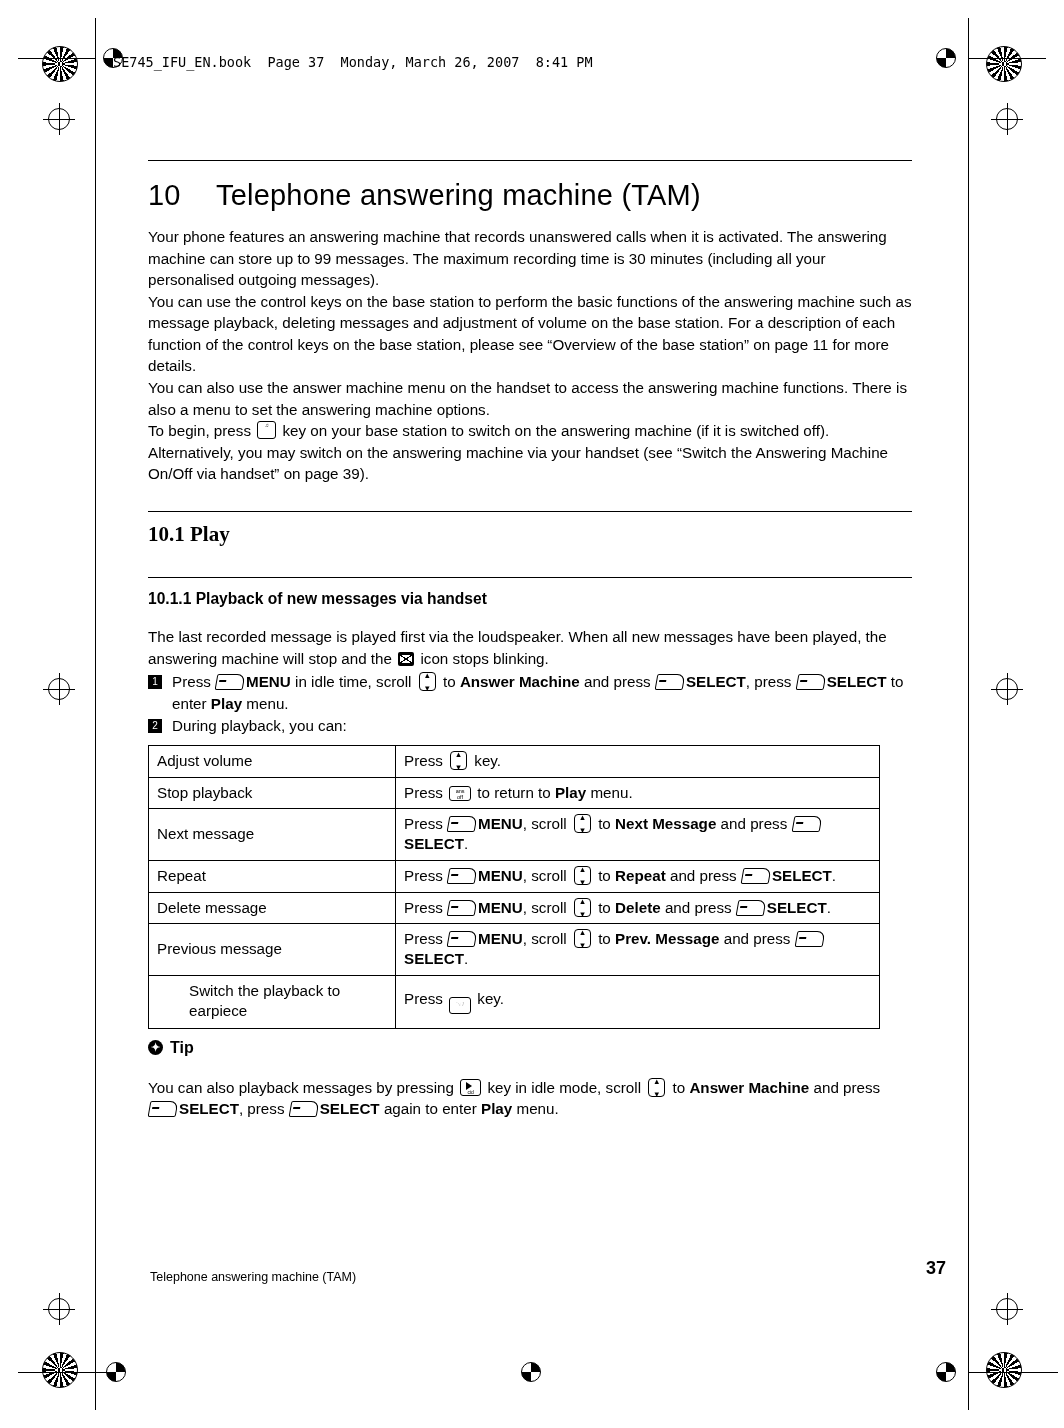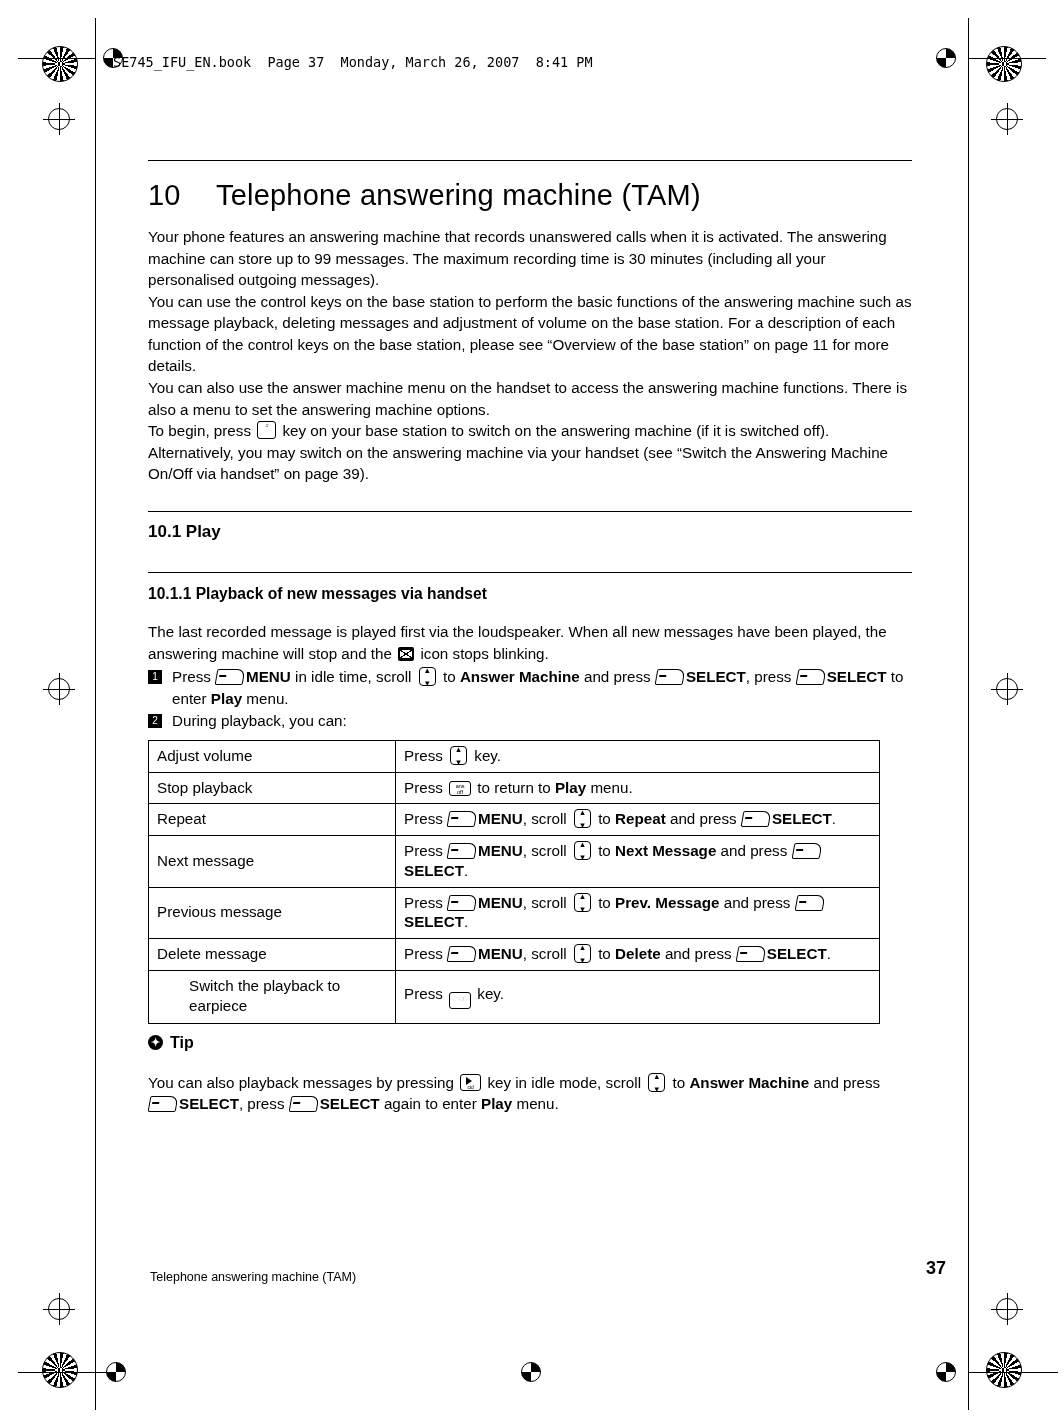--- a/index.html
+++ b/index.html
@@ -87,23 +87,24 @@
   h1.chap .num { display: inline-block; width: 68px; }
 
   p.body {
     font-size: 15.2px;
     line-height: 1.42;
     margin: 0;
     text-align: left;
   }
 
   h2.sec {
-    font-size: 17px;
+    font-size: 21px;
     font-weight: bold;
     margin: 0;
+    font-family: Liberation Serif, serif;
   }
   h3.subsec {
     font-size: 15.6px;
     font-weight: bold;
     margin: 0 0 18px 0;
   }
 
   .steps { margin-top: 2px; }
   .step {
     display: flex;
@@ -411,63 +412,63 @@
         <td class="c1">Stop playback</td>
         <td>
           <span>Press</span>
           <span class="key offkey">ans<br>off</span>
           <span>to return to</span>
           <b>Play</b>
           <span>menu.</span>
         </td>
       </tr>
       <tr>
+        <td class="c1">Next message</td>
+        <td>
+          <span>Press</span>
+          <span class="key softkey left"></span><b>MENU</b><span>, scroll</span>
+          <span class="key navkey"></span>
+          <span>to</span>
+          <b>Next Message</b>
+          <span>and press</span>
+          <span class="key softkey left"></span><b>SELECT</b><span>.</span>
+        </td>
+      </tr>
+      <tr>
         <td class="c1">Repeat</td>
         <td>
           <span>Press</span>
           <span class="key softkey left"></span><b>MENU</b><span>, scroll</span>
           <span class="key navkey"></span>
           <span>to</span>
           <b>Repeat</b>
           <span>and press</span>
           <span class="key softkey left"></span><b>SELECT</b><span>.</span>
         </td>
       </tr>
       <tr>
-        <td class="c1">Next message</td>
+        <td class="c1">Delete message</td>
         <td>
           <span>Press</span>
           <span class="key softkey left"></span><b>MENU</b><span>, scroll</span>
           <span class="key navkey"></span>
           <span>to</span>
-          <b>Next Message</b>
+          <b>Delete</b>
           <span>and press</span>
           <span class="key softkey left"></span><b>SELECT</b><span>.</span>
         </td>
       </tr>
       <tr>
         <td class="c1">Previous message</td>
         <td>
           <span>Press</span>
           <span class="key softkey left"></span><b>MENU</b><span>, scroll</span>
           <span class="key navkey"></span>
           <span>to</span>
           <b>Prev. Message</b>
-          <span>and press</span>
-          <span class="key softkey left"></span><b>SELECT</b><span>.</span>
-        </td>
-      </tr>
-      <tr>
-        <td class="c1">Delete message</td>
-        <td>
-          <span>Press</span>
-          <span class="key softkey left"></span><b>MENU</b><span>, scroll</span>
-          <span class="key navkey"></span>
-          <span>to</span>
-          <b>Delete</b>
           <span>and press</span>
           <span class="key softkey left"></span><b>SELECT</b><span>.</span>
         </td>
       </tr>
       <tr>
         <td class="c1" style="line-height:1.35;padding-left:40px;">Switch the playback to earpiece</td>
         <td>
           <span>Press</span>
           <span class="key earkey">☜</span>
           <span>key.</span>

